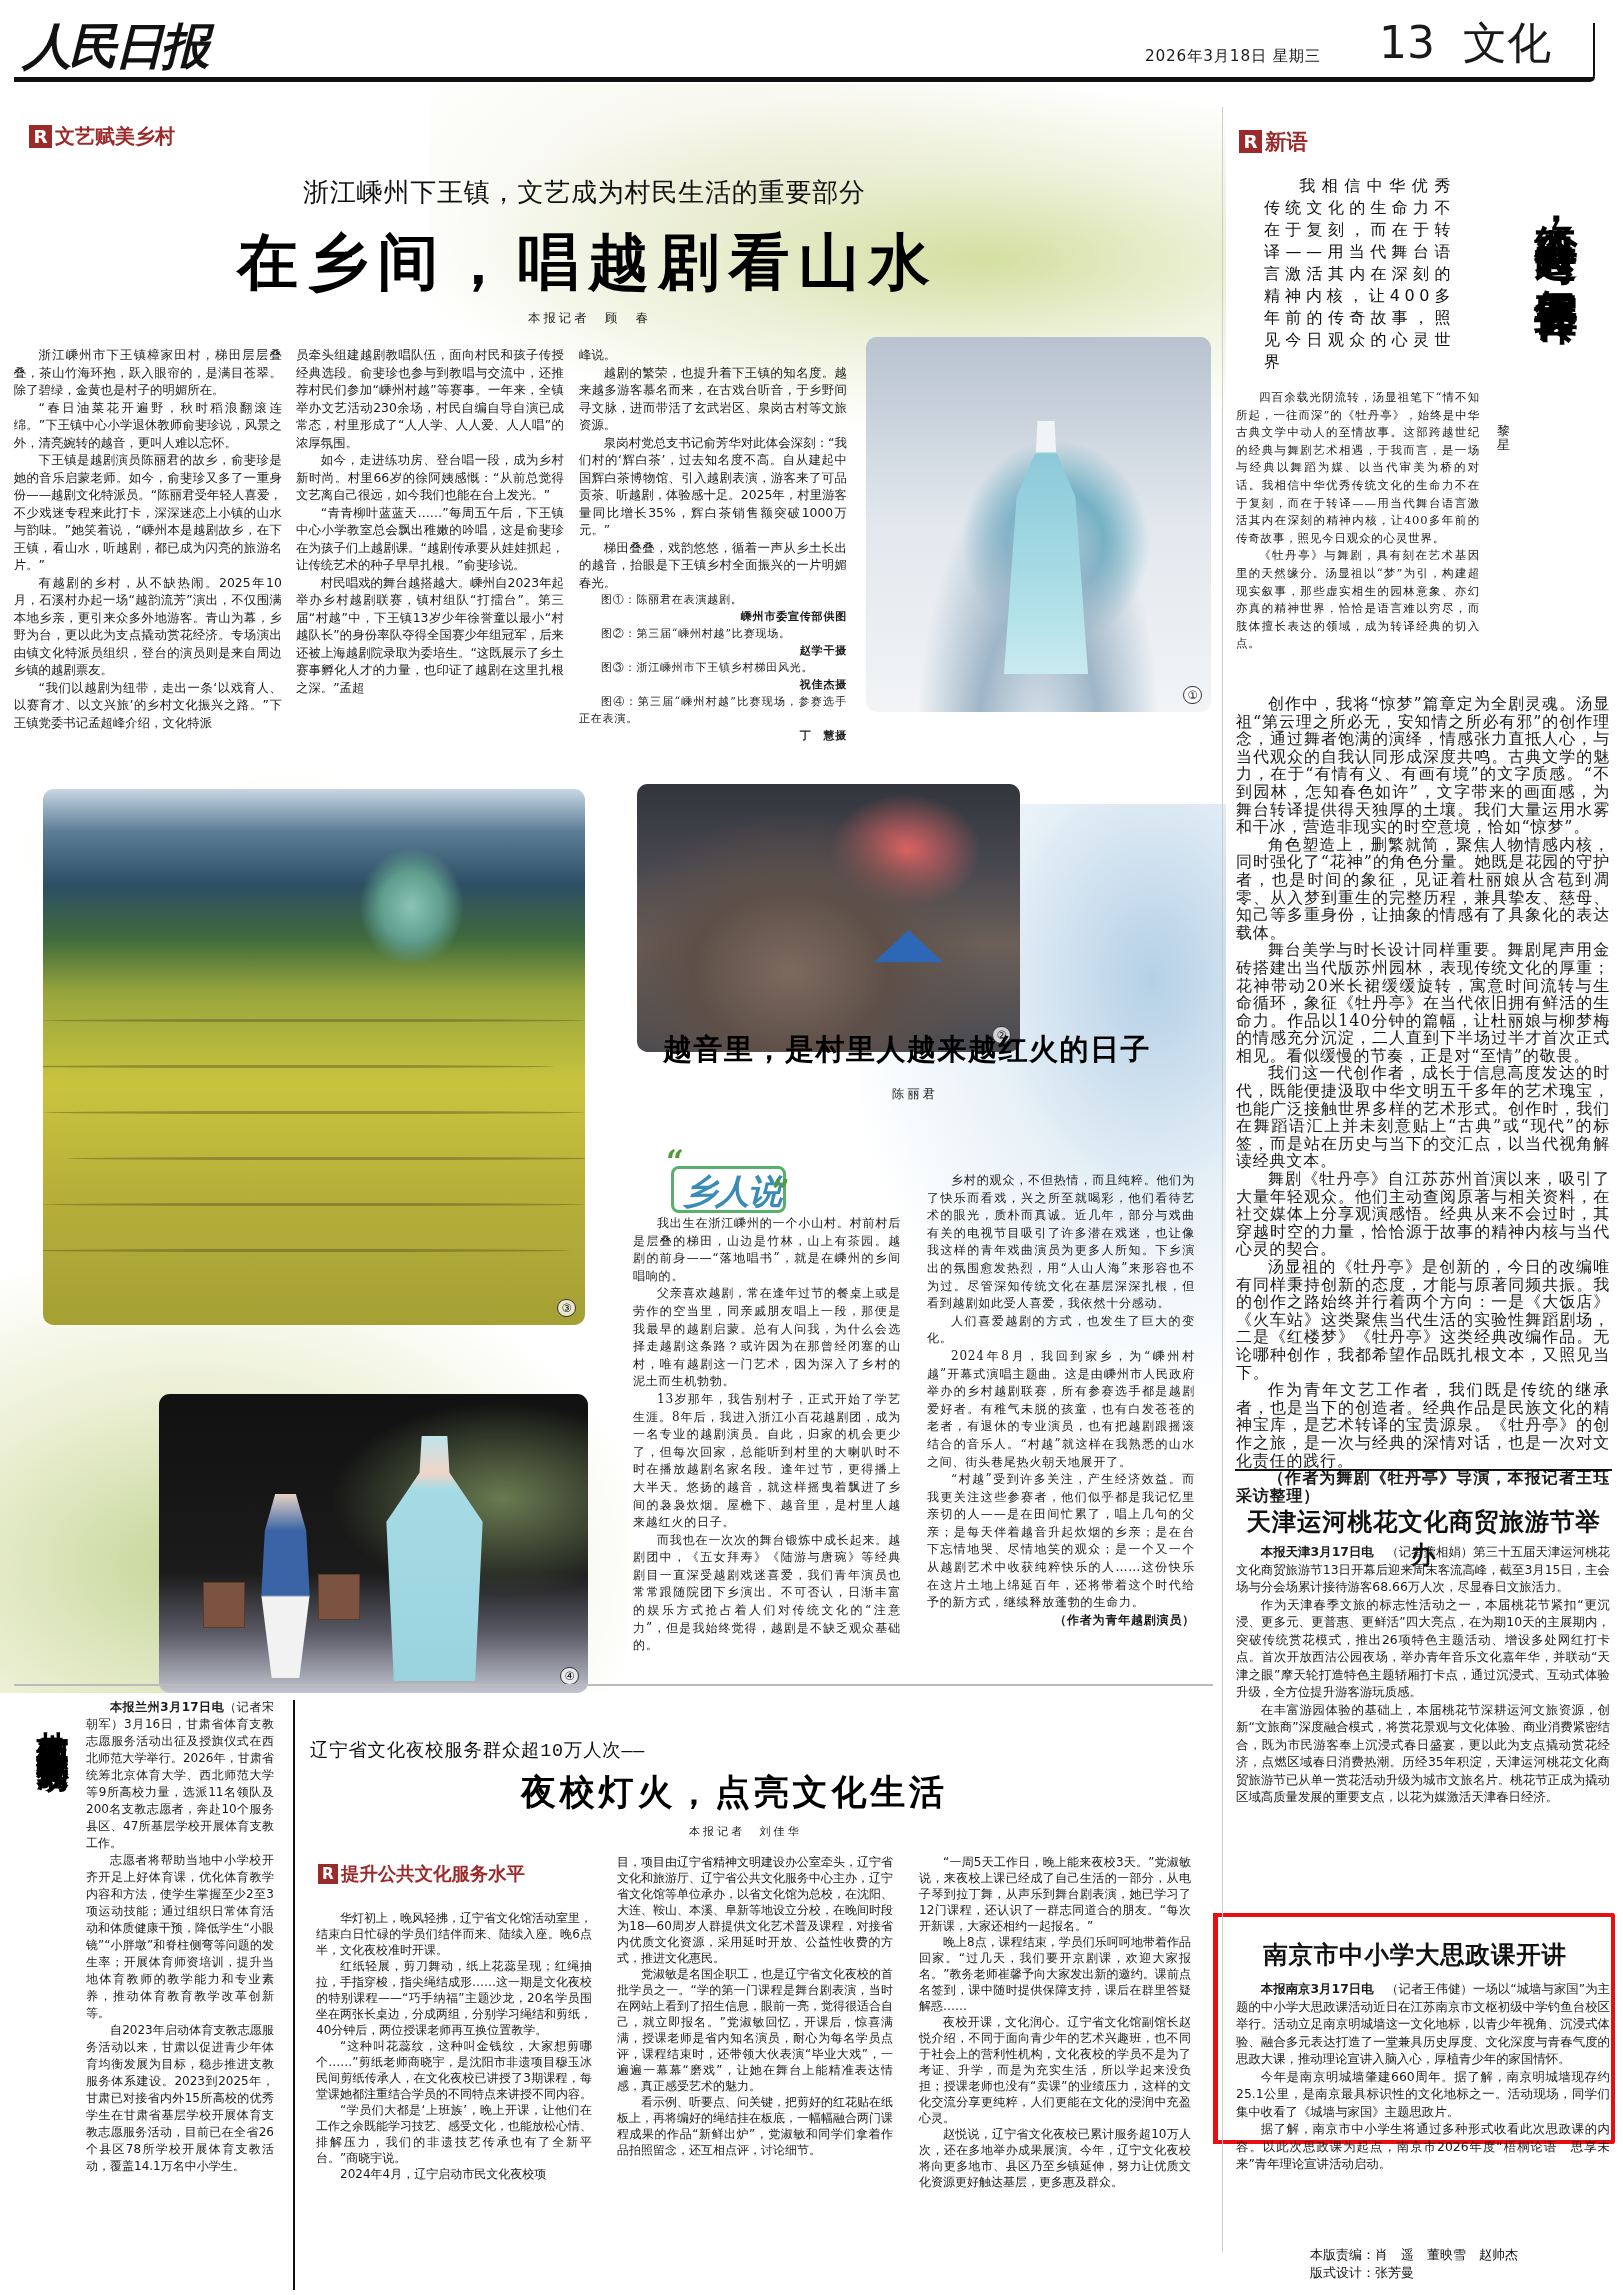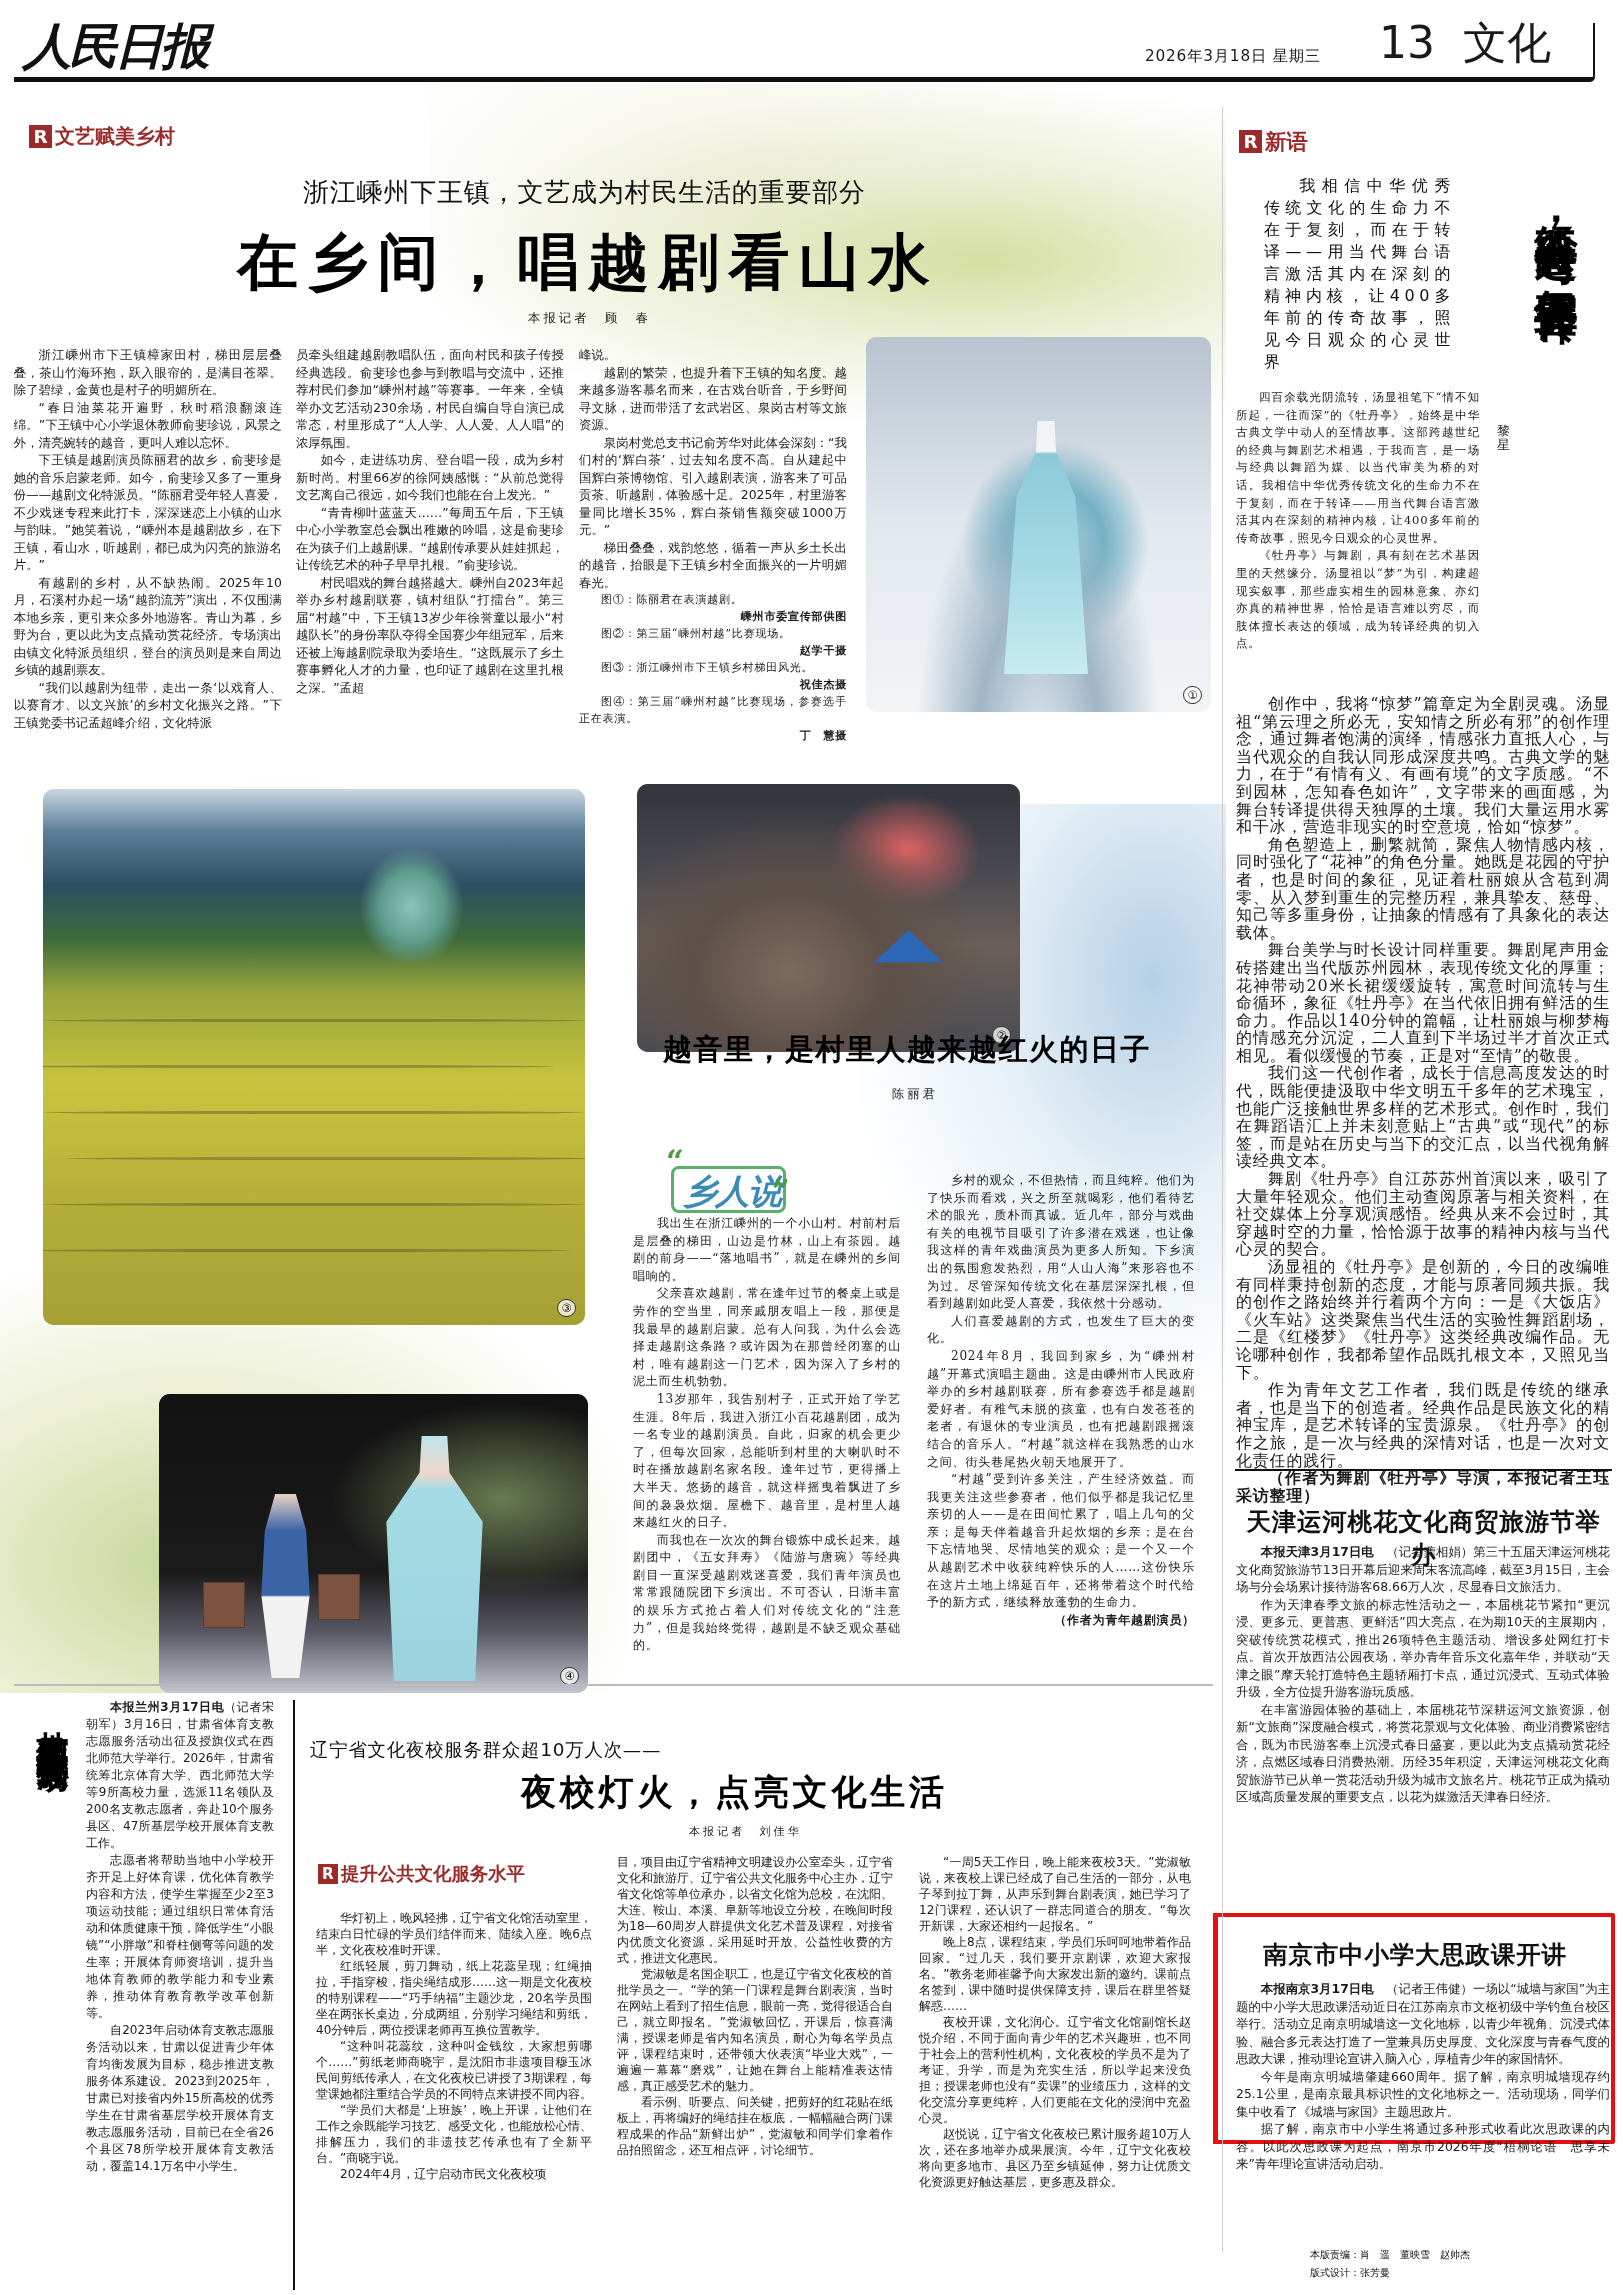--- a/index.html
+++ b/index.html
@@ -85,21 +85,21 @@
   .vr { background: #111; }
 
   .news-head { font-family: "DejaVu Sans", sans-serif; font-weight: bold; font-size: 24.5px; color: #111; text-align: center; letter-spacing: 0.8px; }
   .lead { font-weight: bold; }
 
   .red-box { left: 1218px; top: 1913px; width: 397px; height: 231px; border: 4.6px solid #e80f12; border-left: none; border-radius: 0 3.1px 3.1px 0; }
   .red-box-left { left: 1213px; top: 1913px; width: 4.6px; height: 231px; background: #e80f12; }
 
   .vert-head-gansu { writing-mode: vertical-rl; text-orientation: upright; font-family: "DejaVu Sans", sans-serif; font-weight: bold; font-size: 32px; letter-spacing: 2.3px; color: #000; }
 
-  .footer-credits { font-family: "DejaVu Sans", sans-serif; font-size: 10px; line-height: 18.4px; color: #111; }
+  .footer-credits { font-family: "DejaVu Sans", sans-serif; font-size: 13px; line-height: 18.4px; color: #111; }
 </style>
 </head>
 <body>
 
 <div class="abs masthead-logo">人民日报</div>
 <div class="abs masthead-date">2026年3月18日 星期三</div>
 <div class="abs masthead-page">
   <span>13</span>&nbsp;&nbsp;<span>文化</span>
 </div>
 <div class="abs masthead-rule"></div>
@@ -248,21 +248,21 @@
 <div class="abs hr" style="left:13.8px; top:1684px; width:1199px; height:1.5px; background:#bbb;"></div>
 
 <div class="abs vert-head-gansu" style="left:31px; top:1706px;">甘肃连续四年组织体育支教活动</div>
 <div class="abs body-col" style="left:86px; top:1699px; width:188px; font-size:12px; line-height:17px;">
   <p><span class="lead">本报兰州3月17日电</span><span>（记者宋朝军）3月16日，甘肃省体育支教志愿服务活动出征及授旗仪式在西北师范大学举行。2026年，甘肃省统筹北京体育大学、西北师范大学等9所高校力量，选派11名领队及200名支教志愿者，奔赴10个服务县区、47所基层学校开展体育支教工作。</span></p>
   <p>志愿者将帮助当地中小学校开齐开足上好体育课，优化体育教学内容和方法，使学生掌握至少2至3项运动技能；通过组织日常体育活动和体质健康干预，降低学生“小眼镜”“小胖墩”和脊柱侧弯等问题的发生率；开展体育师资培训，提升当地体育教师的教学能力和专业素养，推动体育教育教学改革创新等。</p>
   <p>自2023年启动体育支教志愿服务活动以来，甘肃以促进青少年体育均衡发展为目标，稳步推进支教服务体系建设。2023到2025年，甘肃已对接省内外15所高校的优秀学生在甘肃省基层学校开展体育支教志愿服务活动，目前已在全省26个县区78所学校开展体育支教活动，覆盖14.1万名中小学生。</p>
 </div>
 <div class="abs vr" style="left:293px; top:1700px; width:1.5px; height:590px;"></div>
 
-<div class="abs kicker" style="left:310px; top:1737px; font-size:18.4px;">辽宁省文化夜校服务群众超10万人次——</div>
+<div class="abs kicker" style="left:310px; top:1737px; font-size:18.4px;font-family:Liberation Mono, monospace;">辽宁省文化夜校服务群众超10万人次——</div>
 <div class="abs headline" style="left:521px; top:1769px; font-size:35px; letter-spacing:3.8px;">夜校灯火，点亮文化生活</div>
 <div class="abs byline" style="left:689px; top:1824px; font-size:11px;">本报记者　刘佳华</div>
 
 <div class="abs tag" style="left:318px; top:1861px; font-size:18.4px;">
   <span class="tag-r" style="font-size:15.3px; line-height:20px; width:20px;">R</span>
   <span>提升公共文化服务水平</span>
 </div>
 
 <div class="abs body-col" style="left:316px; top:1910px; width:276px; font-size:12px; line-height:16px;">
   <p>华灯初上，晚风轻拂，辽宁省文化馆活动室里，结束白日忙碌的学员们结伴而来、陆续入座。晚6点半，文化夜校准时开课。</p>

